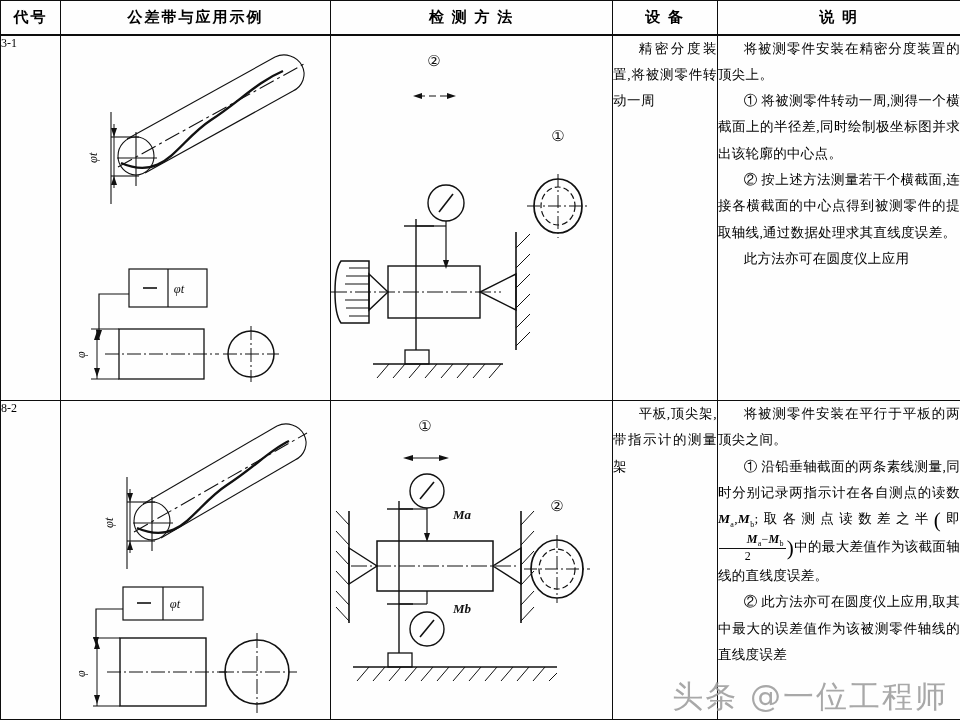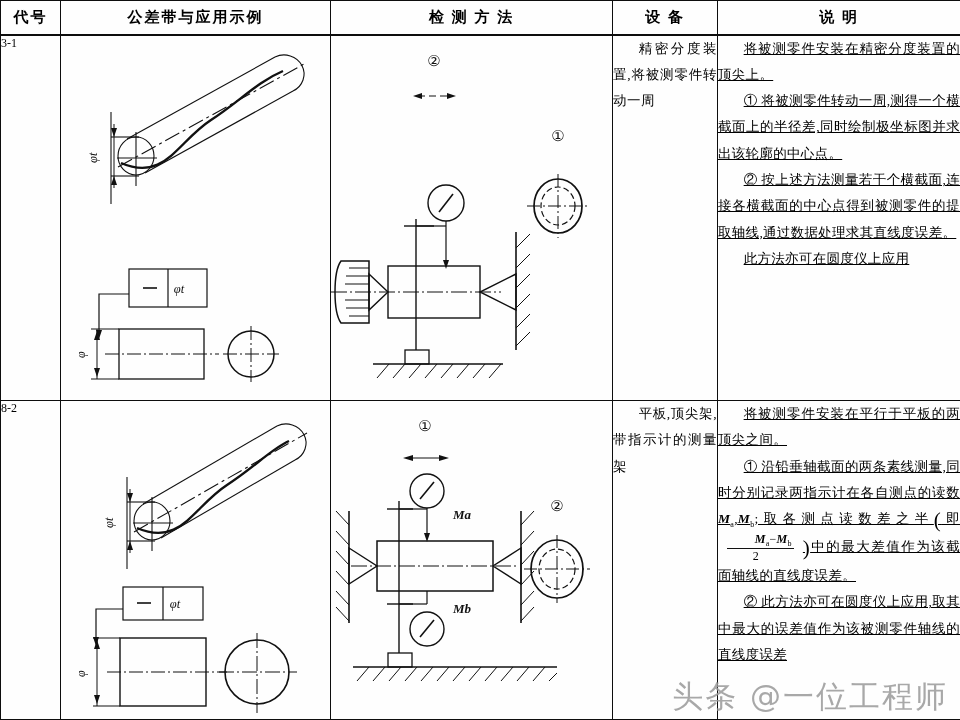--- a/index.html
+++ b/index.html
@@ -56,29 +56,29 @@
     letter-spacing: 0.5px;
   }
   .desc-cell {
     font-size: 13.5px;
     line-height: 1.95;
     padding: 14px 10px 0 10px;
     text-align: justify;
     text-align-last: left;
     letter-spacing: 0.3px;
   }
-  .desc-cell p { margin: 0; text-decoration: underline; }
+  .desc-cell p { margin: 0; }
   .indent { text-indent: 1.9em; }
   .frac {
     display: inline-block;
     vertical-align: middle;
     text-align: center;
     font-size: 12px;
     line-height: 1.05;
-    margin: 0 9px;
+    margin: 0 1px;
   }
   .frac .num { border-bottom: 1px solid #111; padding: 0 2px; display:block; }
   .frac .den { display: block; padding-top: 1px; }
   .paren { font-size: 21px; vertical-align: middle; line-height: 0.6; }
   .mvar { font-style: italic; font-weight: bold; }
   .mvar sub { font-size: 8px; font-style: normal; font-weight: normal; }
 
   .svgbox { display: block; }
 
   .watermark {

